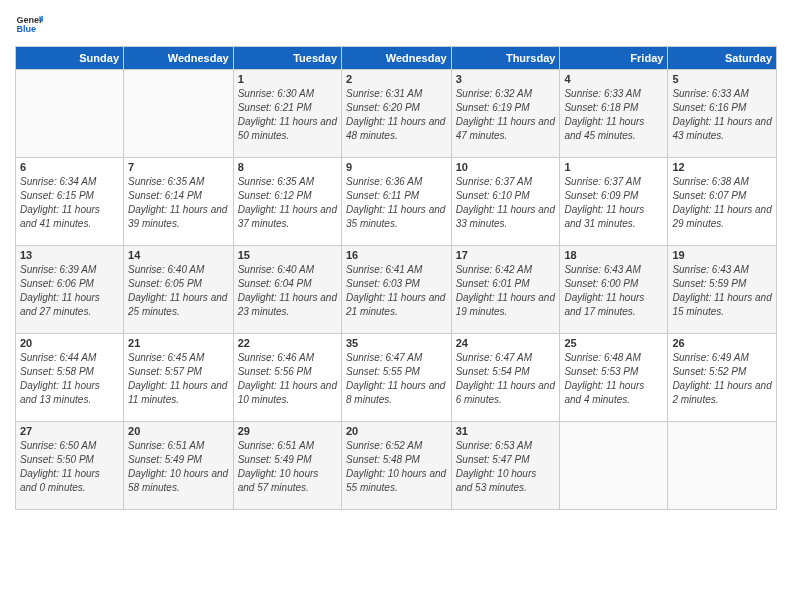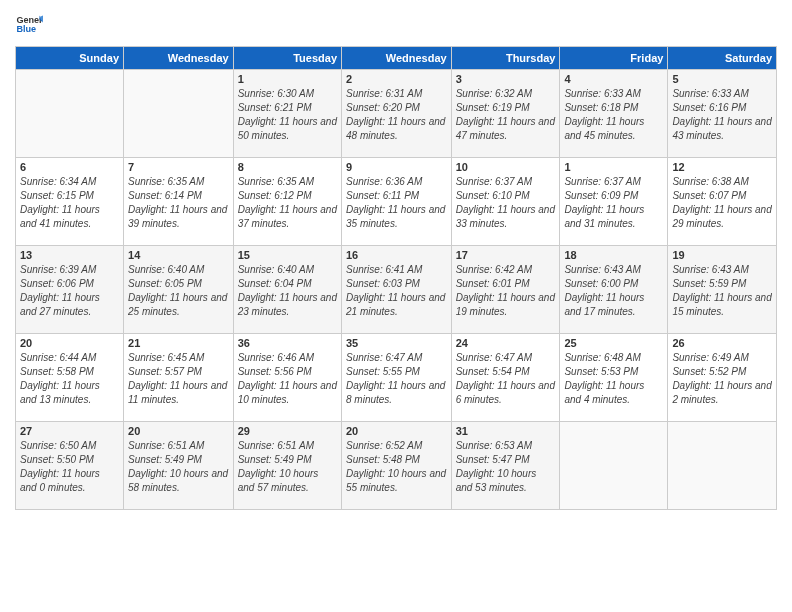--- a/index.html
+++ b/index.html
@@ -208,21 +208,21 @@
         <tr>
           <td>
             <span class="day-number">20</span>
             <div class="day-info">Sunrise: 6:44 AM<br>Sunset: 5:58 PM<br>Daylight: 11 hours and 13 minutes.</div>
           </td>
           <td>
             <span class="day-number">21</span>
             <div class="day-info">Sunrise: 6:45 AM<br>Sunset: 5:57 PM<br>Daylight: 11 hours and 11 minutes.</div>
           </td>
           <td>
-            <span class="day-number">36</span>
+            <span class="day-number">22</span>
             <div class="day-info">Sunrise: 6:46 AM<br>Sunset: 5:56 PM<br>Daylight: 11 hours and 10 minutes.</div>
           </td>
           <td>
             <span class="day-number">35</span>
             <div class="day-info">Sunrise: 6:47 AM<br>Sunset: 5:55 PM<br>Daylight: 11 hours and 8 minutes.</div>
           </td>
           <td>
             <span class="day-number">24</span>
             <div class="day-info">Sunrise: 6:47 AM<br>Sunset: 5:54 PM<br>Daylight: 11 hours and 6 minutes.</div>
           </td>

